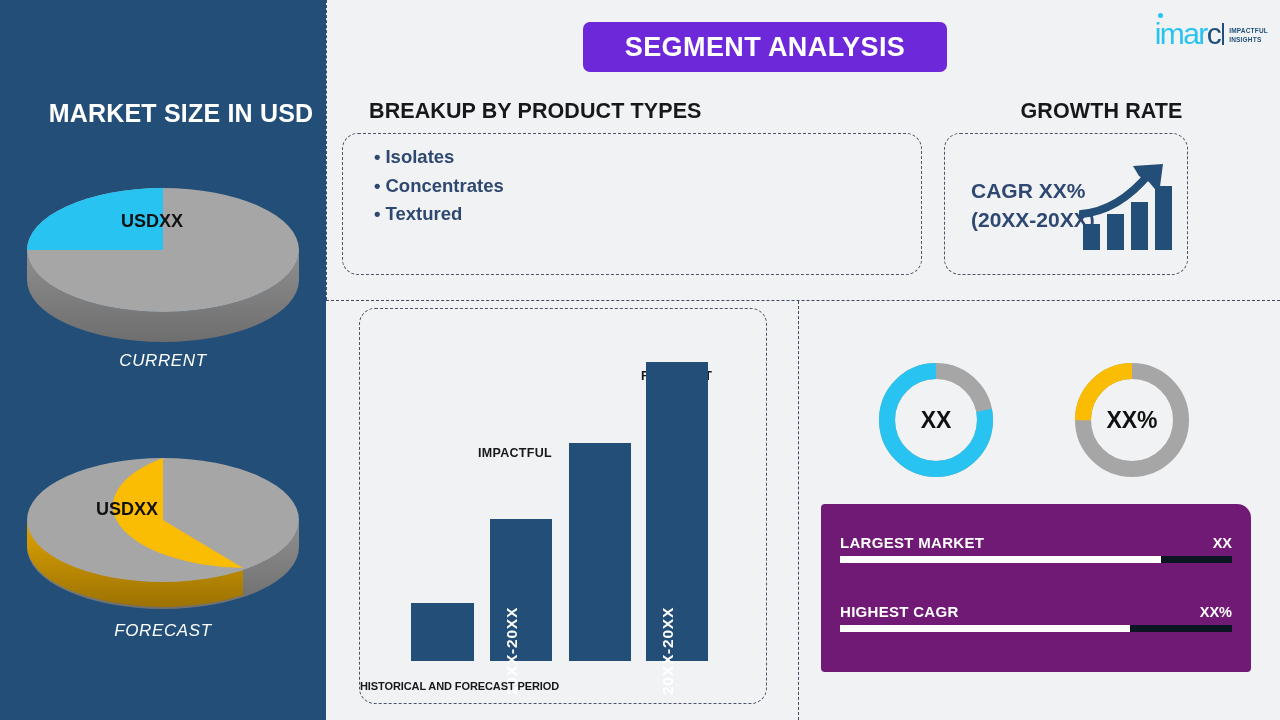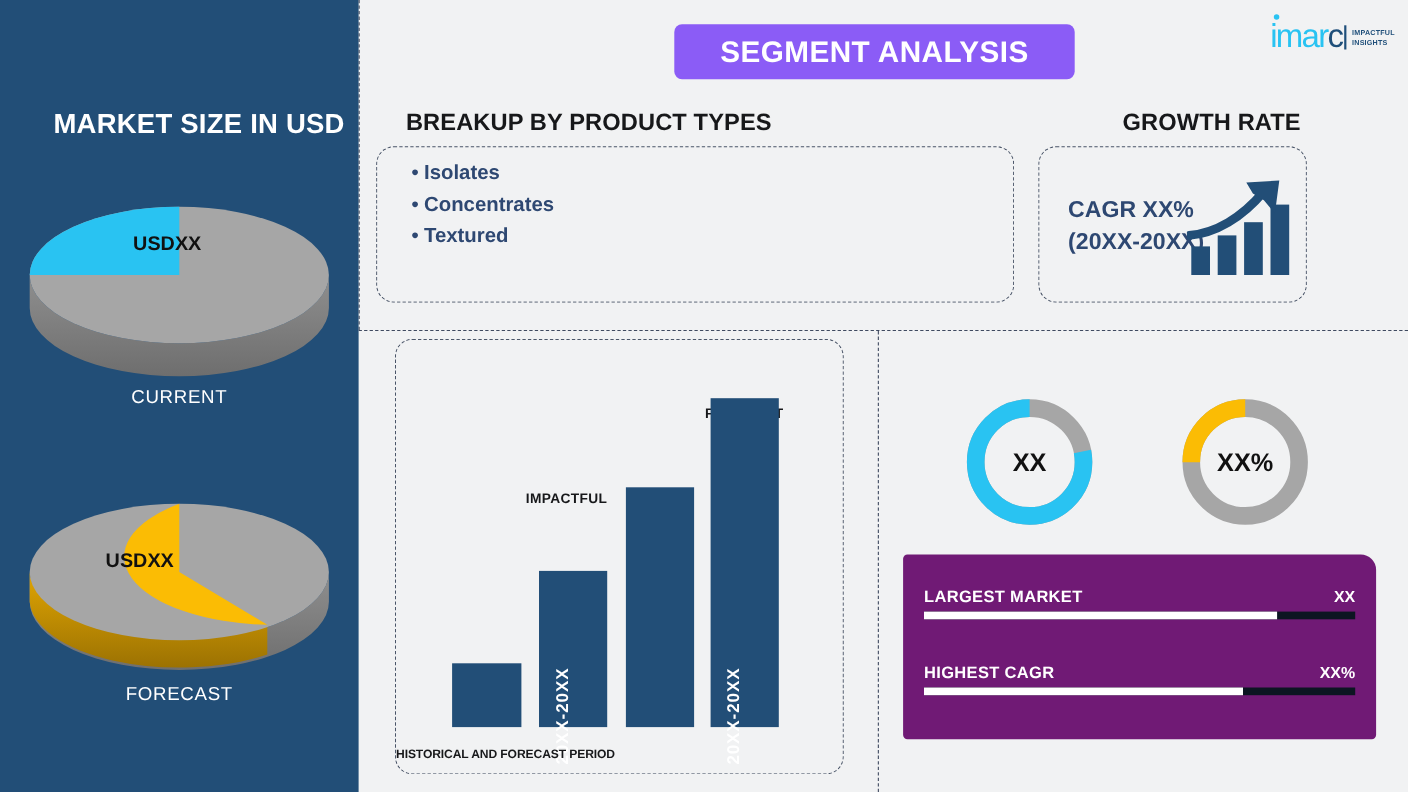--- a/index.html
+++ b/index.html
@@ -30,40 +30,41 @@
   .pie-wrap { position: absolute; left: 0; width: 326px; }
   #pie-current-wrap { top: 155px; }
   #pie-forecast-wrap { top: 425px; }
 
   .pie-svg { display: block; margin: 0 auto; }
   .pie-caption {
     text-align: center; color: #ffffff;
     font-size: 17px; font-weight: normal;
     letter-spacing: .6px;
     margin-top: 6px;
+    font-style: italic;
   }
   .pie-label {
     font-size: 18px; font-weight: bold; fill: #111;
     font-family: "Liberation Sans", sans-serif;
   }
 
   
   #header-band {
     position: absolute; left: 326px; top: 0;
     width: 954px; height: 90px;
   }
   #segment-title {
     position: absolute; left: 257px; top: 22px;
     width: 364px; height: 50px;
-    background: #8b5cf6;
+    background: #6d28d9;
     border-radius: 7px;
     color: #fff;
     font-size: 27px; font-weight: bold;
     letter-spacing: .4px;
-    display: flex; align-items: center; justify-content: center; margin-left: 30px;
+    display: flex; align-items: center; justify-content: center;
   }
   
   #logo {
     position: absolute; right: 12px; top: 12px;
     display: flex; align-items: flex-end;
     height: 36px;
   }
   #logo-mark {
     font-size: 30px; font-weight: normal; letter-spacing: -1.6px;
     line-height: 28px;

